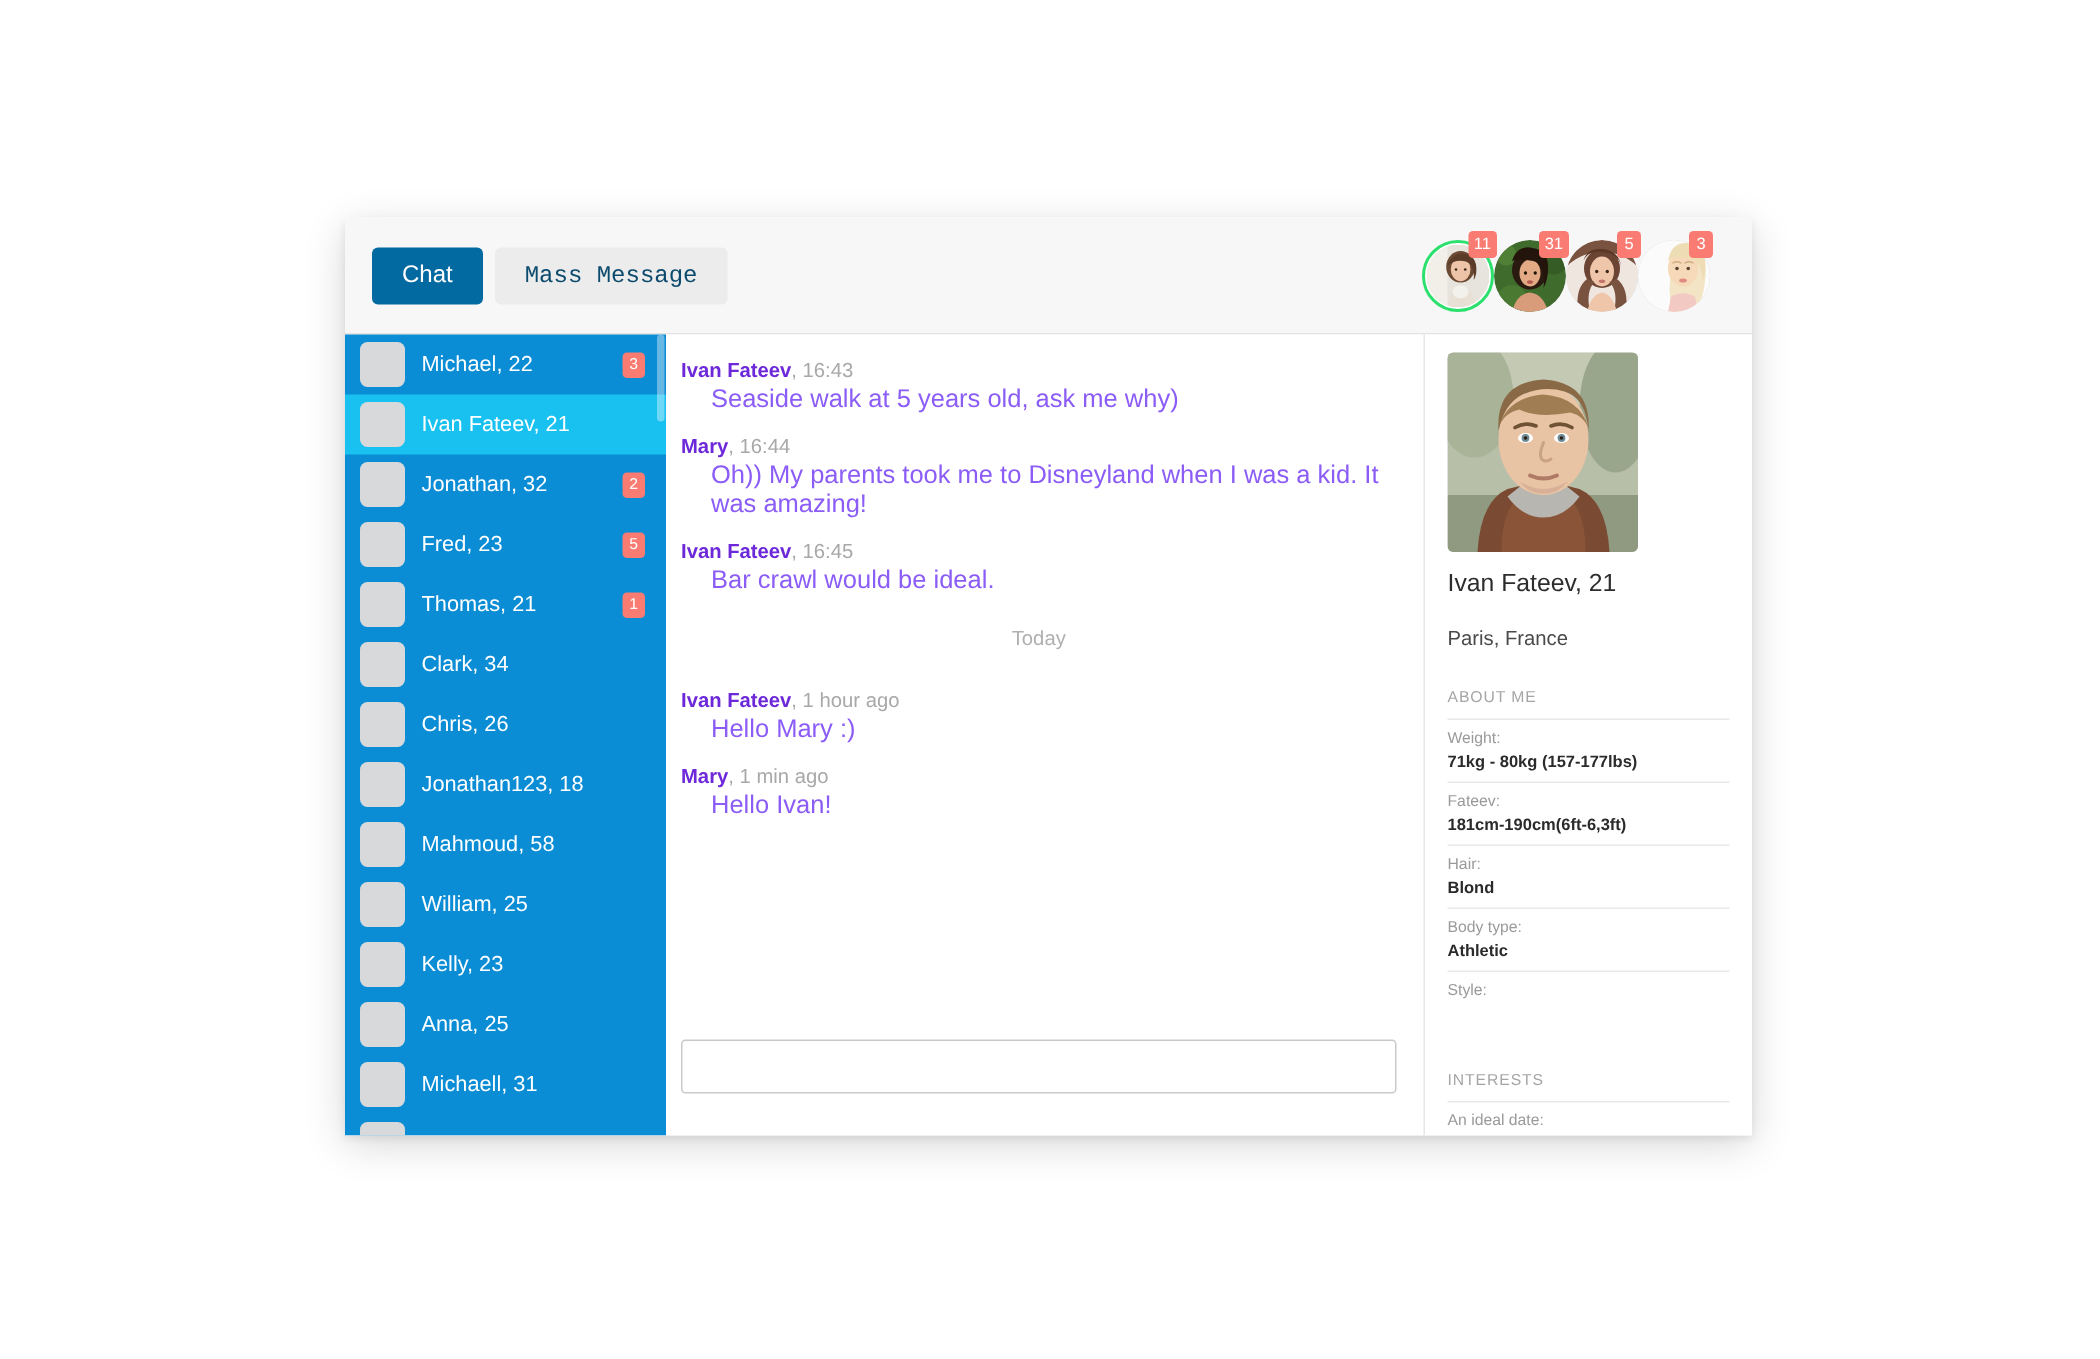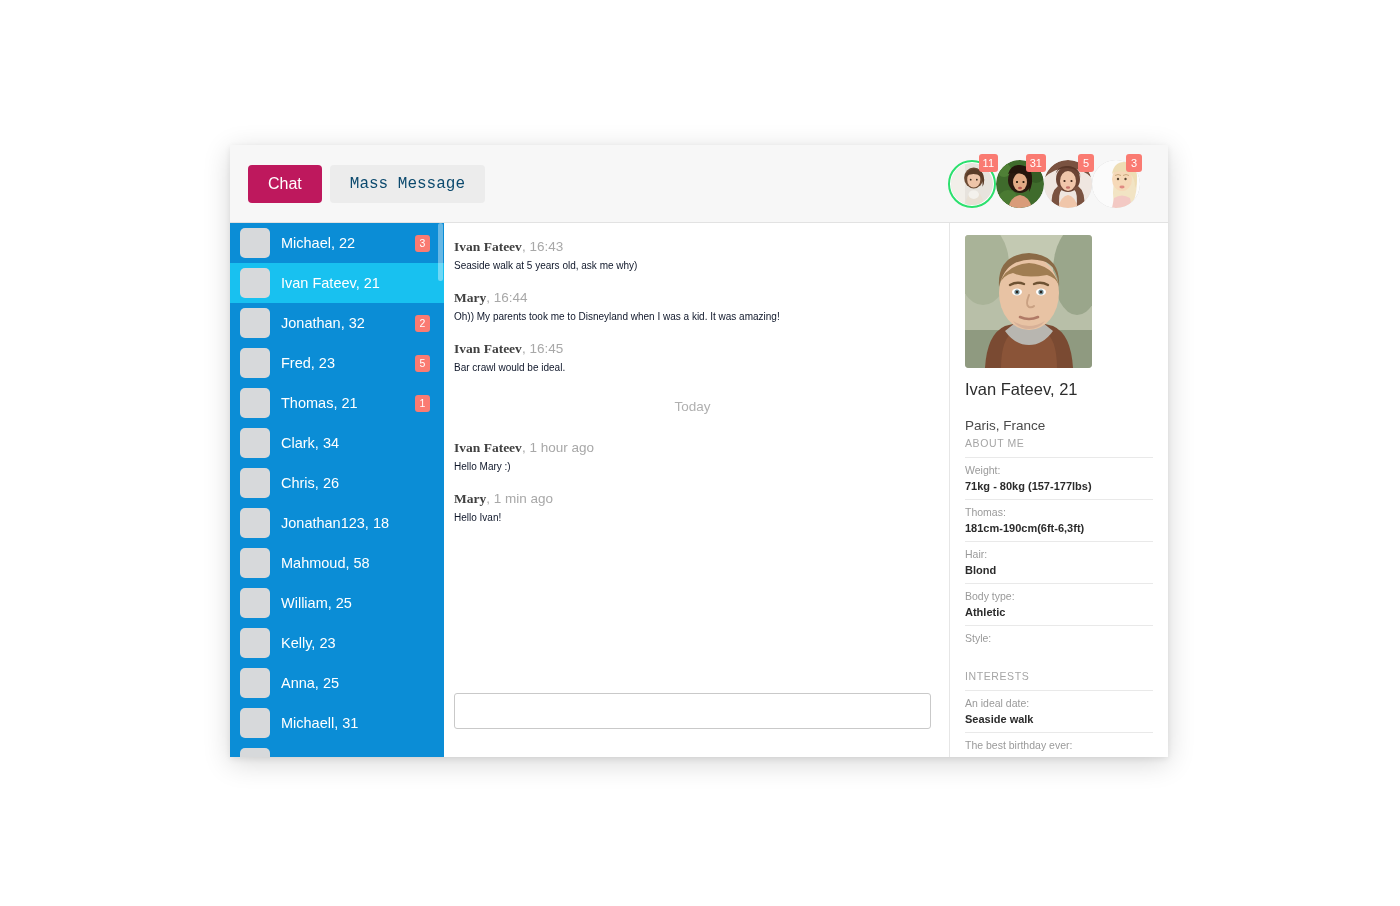--- a/index.html
+++ b/index.html
@@ -45,21 +45,21 @@
   .tab {
     font-size: 16px;
     padding: 10px 20px;
     border-radius: 4px;
     cursor: pointer;
     white-space: nowrap;
     border: none;
     font-family: "Liberation Sans", sans-serif;
   }
   .tab.active {
-    background: #be185d;
+    background: #0369a1;
     color: #ffffff;
   }
   .tab.inactive {
     background: #ececec;
     color: #0c4a6e;
     font-family: Liberation Mono, monospace;
   }
 
   .avatars {
     display: flex;
@@ -183,26 +183,27 @@
     border-right: 1px solid #e6e6e6;
   }
   .messages {
     flex: 1;
     padding: 14px 18px 0 10px;
     overflow: hidden;
     min-height: 0;
   }
   .msg { margin-bottom: 13px; }
   .msg-head { font-size: 13.5px; line-height: 19px; }
-  .msg-author { color: #404040; font-weight: bold; font-family: Liberation Serif, serif; }
+  .msg-author { color: #6d28d9; font-weight: bold; }
   .msg-time { color: #a8a8a8; }
   .msg-text {
-    font-size: 10px;
+    font-size: 17px;
     line-height: 19px;
-    color: #0f172a;
+    color: #8b5cf6;
+    margin-left: 20px;
   }
   .day-sep {
     text-align: center;
     color: #b0b0b0;
     font-size: 13.5px;
     margin: 22px 0 24px 0;
   }
   .composer {
     padding: 0 18px 28px 10px;
   }
@@ -241,21 +242,21 @@
     margin-top: 12px;
     font-size: 16.5px;
     color: #2d2d2d;
   }
   .profile-loc {
     font-size: 13.5px;
     color: #4a4a4a;
     margin-top: 19px;
   }
   .section-title {
-    margin-top: 4px;
+    margin-top: 26px;
     font-size: 10.5px;
     letter-spacing: 0.6px;
     color: #a5a5a5;
     padding-bottom: 8px;
   }
   .field {
     border-top: 1px solid #e9e9e9;
     padding: 5px 0 5px 0;
   }
   .field-label {
@@ -512,21 +513,21 @@
       <div class="profile-name">Ivan Fateev, 21</div>
       <div class="profile-loc">Paris, France</div>
 
       <div class="section-title">ABOUT ME</div>
 
       <div class="field">
         <div class="field-label">Weight:</div>
         <div class="field-value">71kg - 80kg (157-177lbs)</div>
       </div>
       <div class="field">
-        <div class="field-label">Thomas:</div>
+        <div class="field-label">Fateev:</div>
         <div class="field-value">181cm-190cm(6ft-6,3ft)</div>
       </div>
       <div class="field">
         <div class="field-label">Hair:</div>
         <div class="field-value">Blond</div>
       </div>
       <div class="field">
         <div class="field-label">Body type:</div>
         <div class="field-value">Athletic</div>
       </div>

